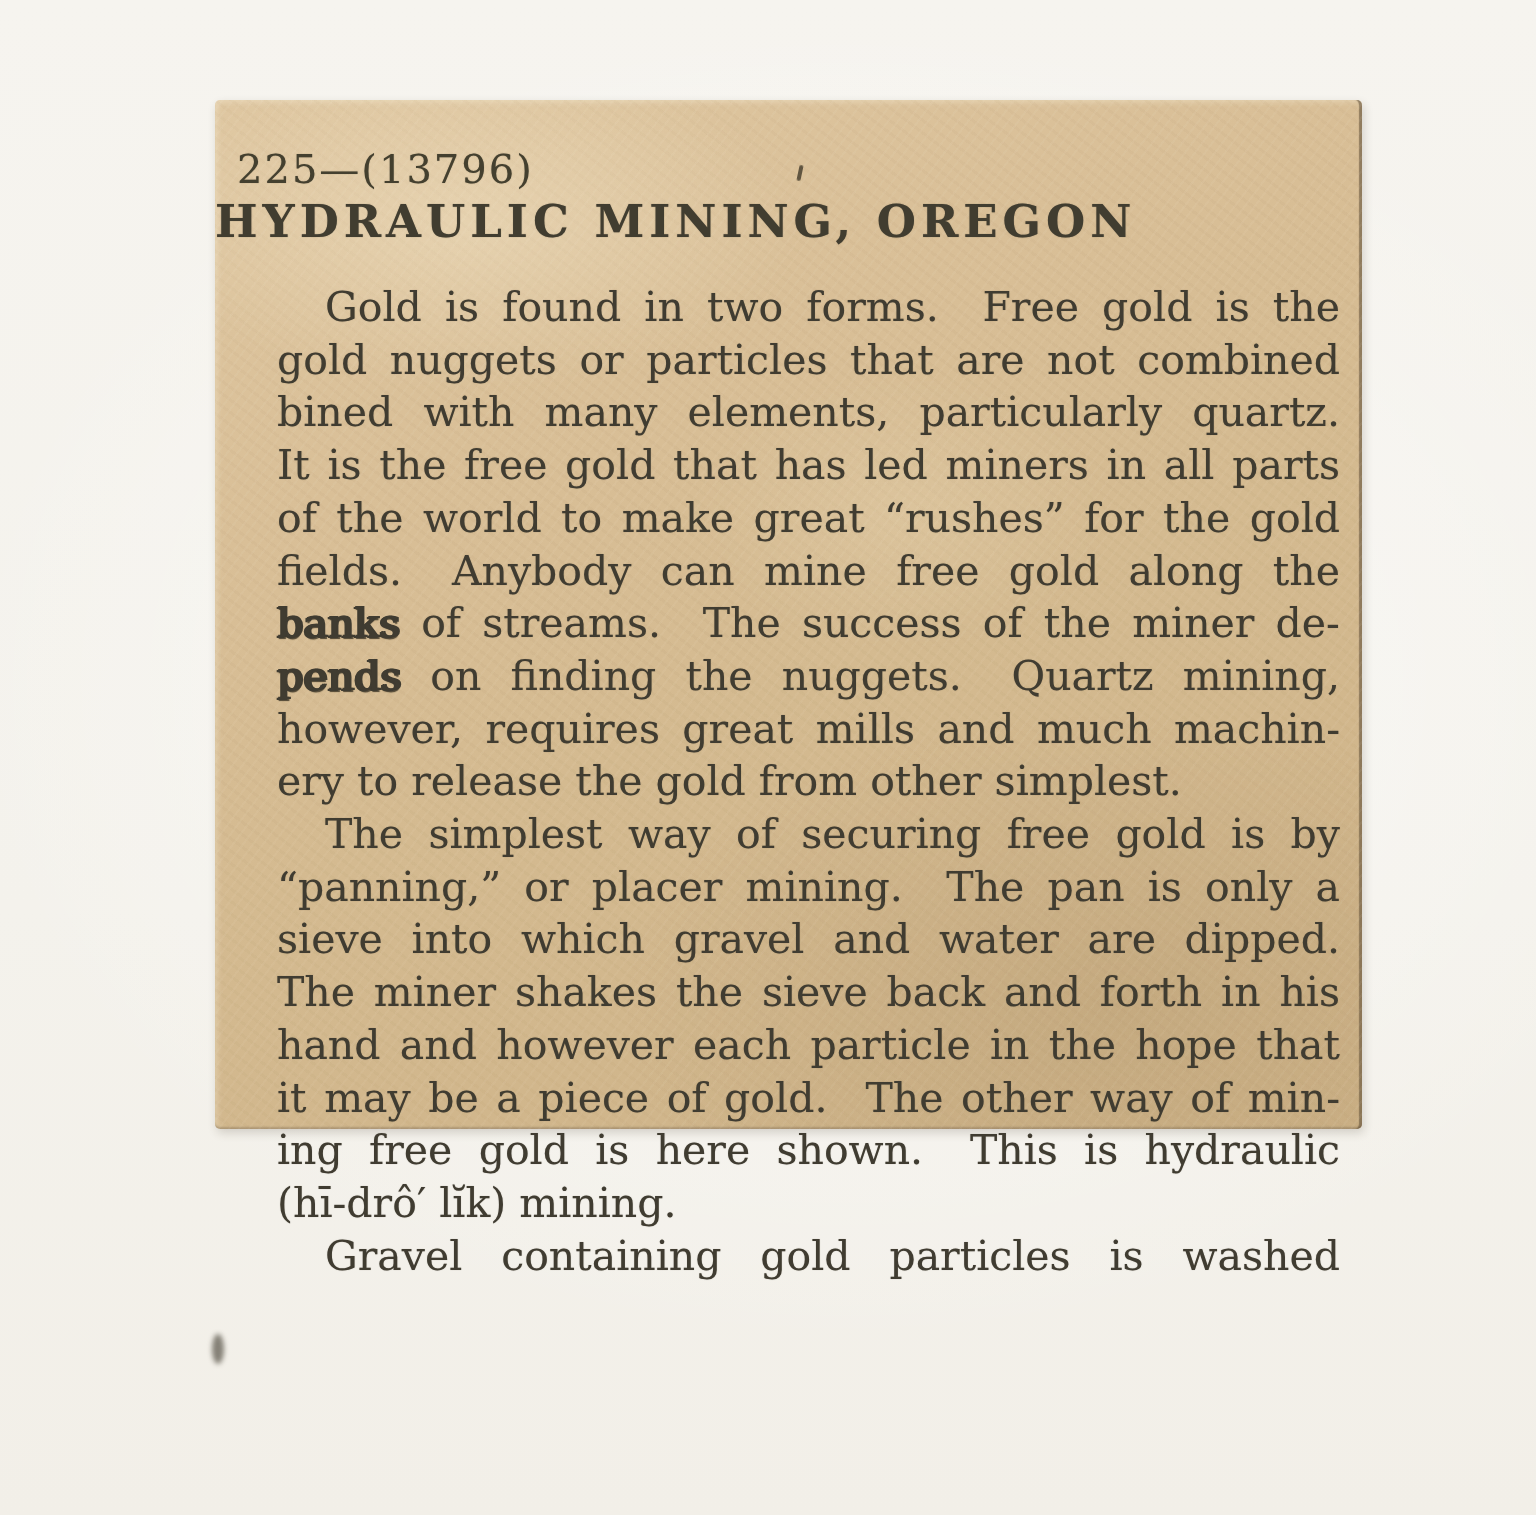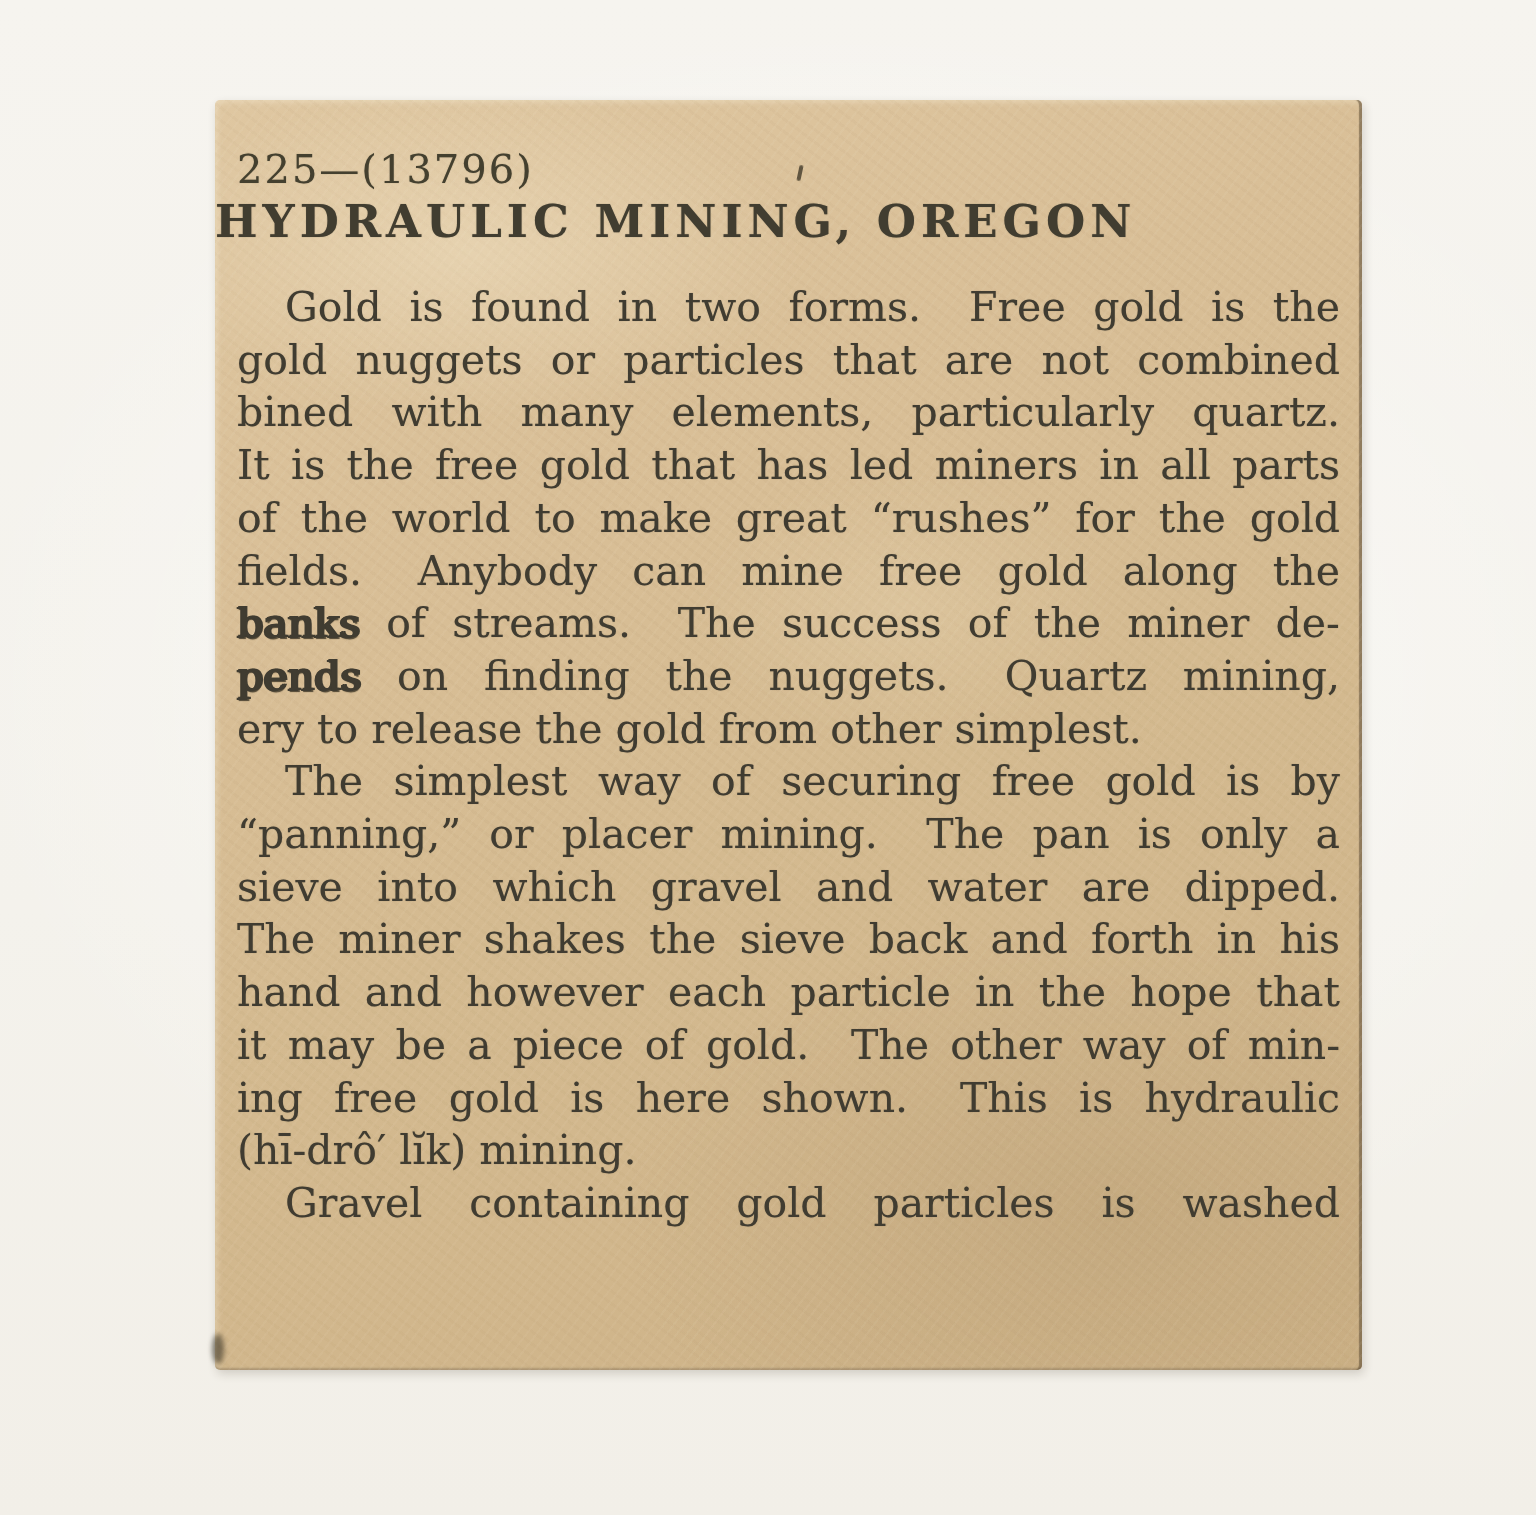--- a/index.html
+++ b/index.html
@@ -12,21 +12,21 @@
   }
   .page{
     position:absolute;inset:0;
     background:
       radial-gradient(ellipse 1200px 900px at 55% 45%, rgba(255,255,255,0.55), transparent 75%),
       linear-gradient(180deg,#f6f4ef 0%, #f4f2ec 60%, #f2efe8 100%);
   }
   .card{
     position:absolute;
     left:215px;top:100px;
-    width:1147px;height:1270px;
+    width:1147px;height:1029px;
     background:linear-gradient(158deg,#dfc7a1 0%, #d9bf97 30%, #d4ba90 55%, #cdb287 100%);
     border-radius:5px;
     box-shadow:
       inset -4px 0 1px -1px rgba(86,70,48,0.55),
       inset 0 -3px 2px -1px rgba(86,70,48,0.30),
       inset 2px 2px 6px rgba(255,248,230,0.35),
       2px 4px 10px rgba(60,50,35,0.18);
     color:#3e3a2f;
   }
   .card::before{
@@ -57,20 +57,21 @@
   }
   .body-text{
     position:absolute;left:22px;right:22px;top:181px;
     font-size:41px;line-height:52.7px;
     color:#403c31;
     text-shadow:0 0 1px rgba(60,55,40,0.35);
   }
   .ln{
     text-align:justify;
     text-align-last:justify;
+    margin-left:40px;
   }
   .ln.short{ text-align-last:left; }
   .ln.ind{ text-indent:48px; }
   .smudge{
     filter:blur(0.5px);
     text-shadow:
       2px 0 0 currentColor,
       -1.5px 0.5px 0 currentColor,
       0.5px 1.5px 1px rgba(45,40,28,0.8);
   }
@@ -104,20 +105,21 @@
 
       <div>
         <div class="ln ind">Gold is found in two forms.  Free gold is the</div>
         <div class="ln">gold nuggets or particles that are not combined</div>
         <div class="ln">bined with many elements, particularly quartz.</div>
         <div class="ln">It is the free gold that has led miners in all parts</div>
         <div class="ln">of the world to make great “rushes” for the gold</div>
         <div class="ln">fields.  Anybody can mine free gold along the</div>
         <div class="ln"><span class="smudge">banks</span> <span>of streams.  The success of the miner de-</span></div>
         <div class="ln"><span class="smudge">pends</span> <span>on finding the nuggets.  Quartz mining,</span></div>
+        <div class="ln">however, requires great mills and much machin-</div>
         <div class="ln short">ery to release the gold from other simplest.</div>
       </div>
 
       <div>
         <div class="ln ind">The simplest way of securing free gold is by</div>
         <div class="ln">“panning,” or placer mining.  The pan is only a</div>
         <div class="ln">sieve into which gravel and water are dipped.</div>
         <div class="ln">The miner shakes the sieve back and forth in his</div>
         <div class="ln">hand and however each particle in the hope that</div>
         <div class="ln">it may be a piece of gold.  The other way of min-</div>

